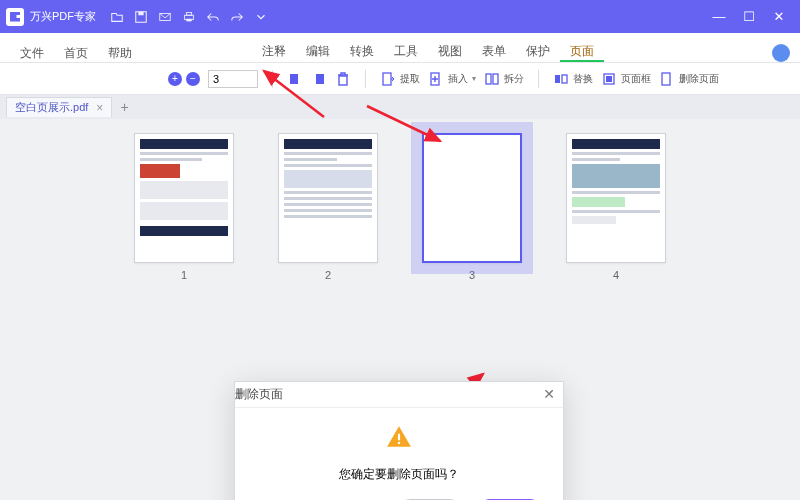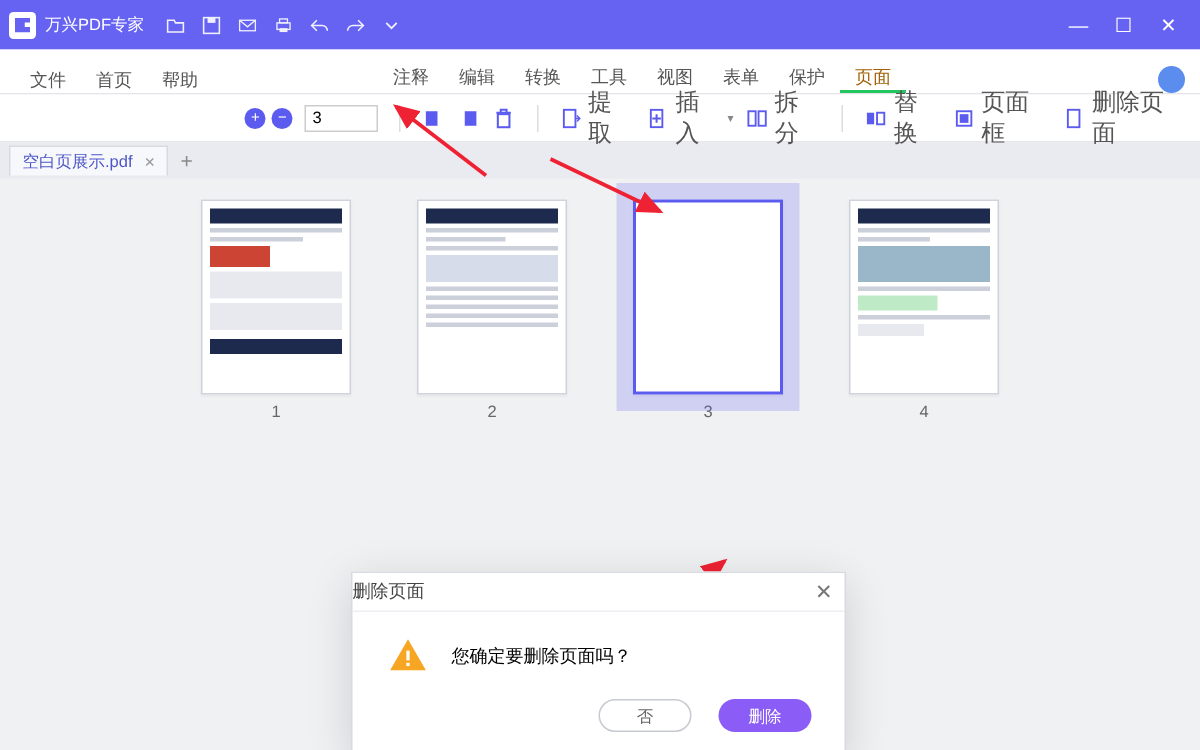--- a/index.html
+++ b/index.html
@@ -23,21 +23,21 @@
 
 .toolbar { height: 32px; background: #fff; display: flex; align-items: center; gap: 8px; padding: 0 10px; border-bottom: 1px solid #e3e5ea; font-size: 12px; }
 .toolbar .gap { width: 150px; }
 .toolbar .zoom { display: flex; align-items: center; gap: 4px; }
 .circ { width: 14px; height: 14px; border-radius: 50%; background: #5b5bf0; color: #fff; font-size: 10px; display: flex; align-items: center; justify-content: center; cursor: pointer; }
 .pagebox { width: 50px; height: 18px; border: 1px solid #ccc; font-size: 11px; padding: 0 4px; display: flex; align-items: center; background: #fff; }
 .tico { width: 16px; height: 16px; display: inline-block; }
 .tico svg { width: 100%; height: 100%; }
 .sep { width: 1px; height: 18px; background: #dcdde2; margin: 0 6px; }
 .tbtn { display: flex; align-items: center; gap: 4px; color: #555; cursor: pointer; }
-.tbtn span { font-size: 16px; }
+.tbtn span { font-size: 10px; }
 
 .tabbar { height: 24px; background: #e9ebf0; display: flex; align-items: center; padding: 0 6px; font-size: 11px; }
 .tab { background: #f7f8fb; padding: 0 8px; height: 20px; display: flex; align-items: center; gap: 8px; border: 1px solid #d8dae0; border-bottom: none; color: #4d56c6; }
 .tab .x { color: #999; cursor: pointer; font-size: 12px; }
 .addtab { margin-left: 8px; color: #888; font-size: 14px; cursor: pointer; }
 
 .workspace { position: relative; padding: 14px 40px 20px 40px; height: 386px; }
 .thumbs { display: flex; gap: 44px; justify-content: center; }
 .thumb-wrap { display: flex; flex-direction: column; align-items: center; gap: 6px; }
 .thumb { width: 100px; height: 130px; background: #fff; border: 1px solid #cfd2da; box-shadow: 0 1px 2px rgba(0,0,0,.06); padding: 5px; position: relative; overflow: hidden; }
@@ -48,21 +48,21 @@
 .thumb .line { height: 3px; background: #cbd0da; margin: 3px 0; }
 .thumb .blk { height: 18px; background: #e7e9ef; margin: 3px 0; }
 .thumb.t1 .red { height: 14px; background: #c43; margin: 3px 0; width: 45%; }
 .thumb.t4 .img { height: 24px; background: #99b7c8; margin: 3px 0; }
 
 .arrow { position: absolute; pointer-events: none; }
 .arrow svg { overflow: visible; }
 .dialog { position: absolute; left: 234px; top: 262px; width: 330px; background: #fff; border: 1px solid #d8dae0; box-shadow: 0 6px 28px rgba(0,0,0,.14); font-size: 12px; }
 .dlg-head { display: flex; align-items: center; justify-content: flex-start; height: 26px; border-bottom: 1px solid #eceef2; font-size: 12px; color: #444; position: relative; }
 .dlg-head .close { position: absolute; right: 8px; top: 4px; font-size: 14px; color: #777; cursor: pointer; }
-.dlg-body { display: flex; align-items: center; gap: 16px; padding: 16px 24px 10px 24px; }
+.dlg-body { display: flex; align-items: center; gap: 16px; padding: 16px 24px 10px 24px; flex-direction: column; }
 .warn { width: 26px; height: 26px; }
 .warn svg { width: 100%; height: 100%; }
 .dlg-foot { display: flex; gap: 18px; justify-content: flex-end; padding: 6px 22px 16px 22px; }
 .btn { width: 62px; height: 22px; border-radius: 12px; font-size: 11px; display: flex; align-items: center; justify-content: center; cursor: pointer; }
 .btn-no { border: 1px solid #c8cad2; color: #666; background: #fff; }
 .btn-del { background: #8b5cf6; color: #fff; }
 </style>
 </head>
 <body>
 

